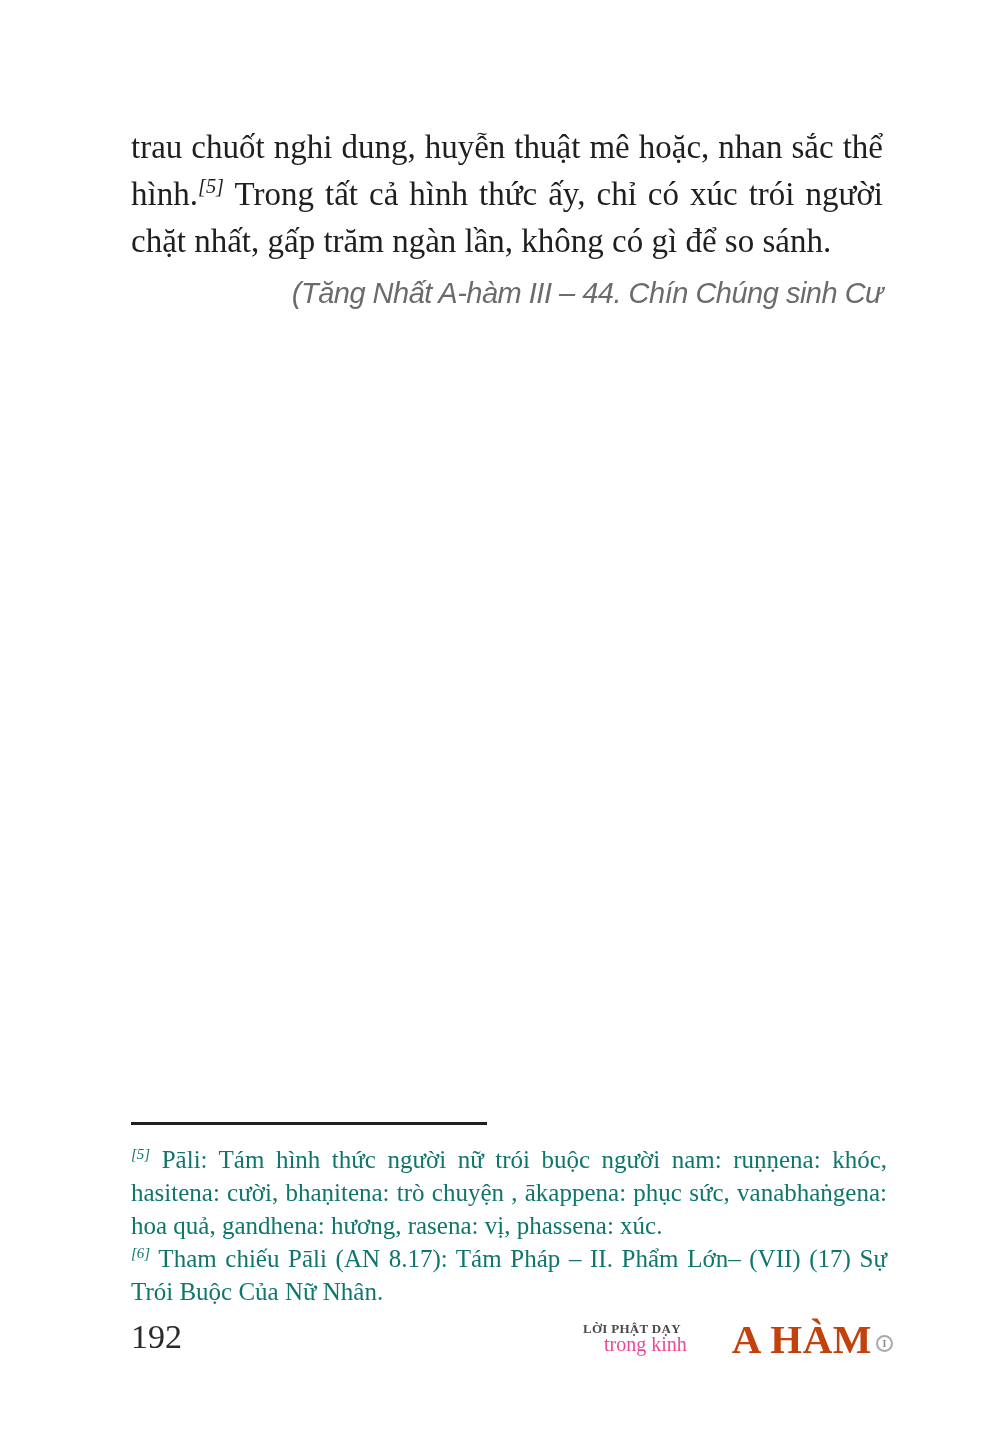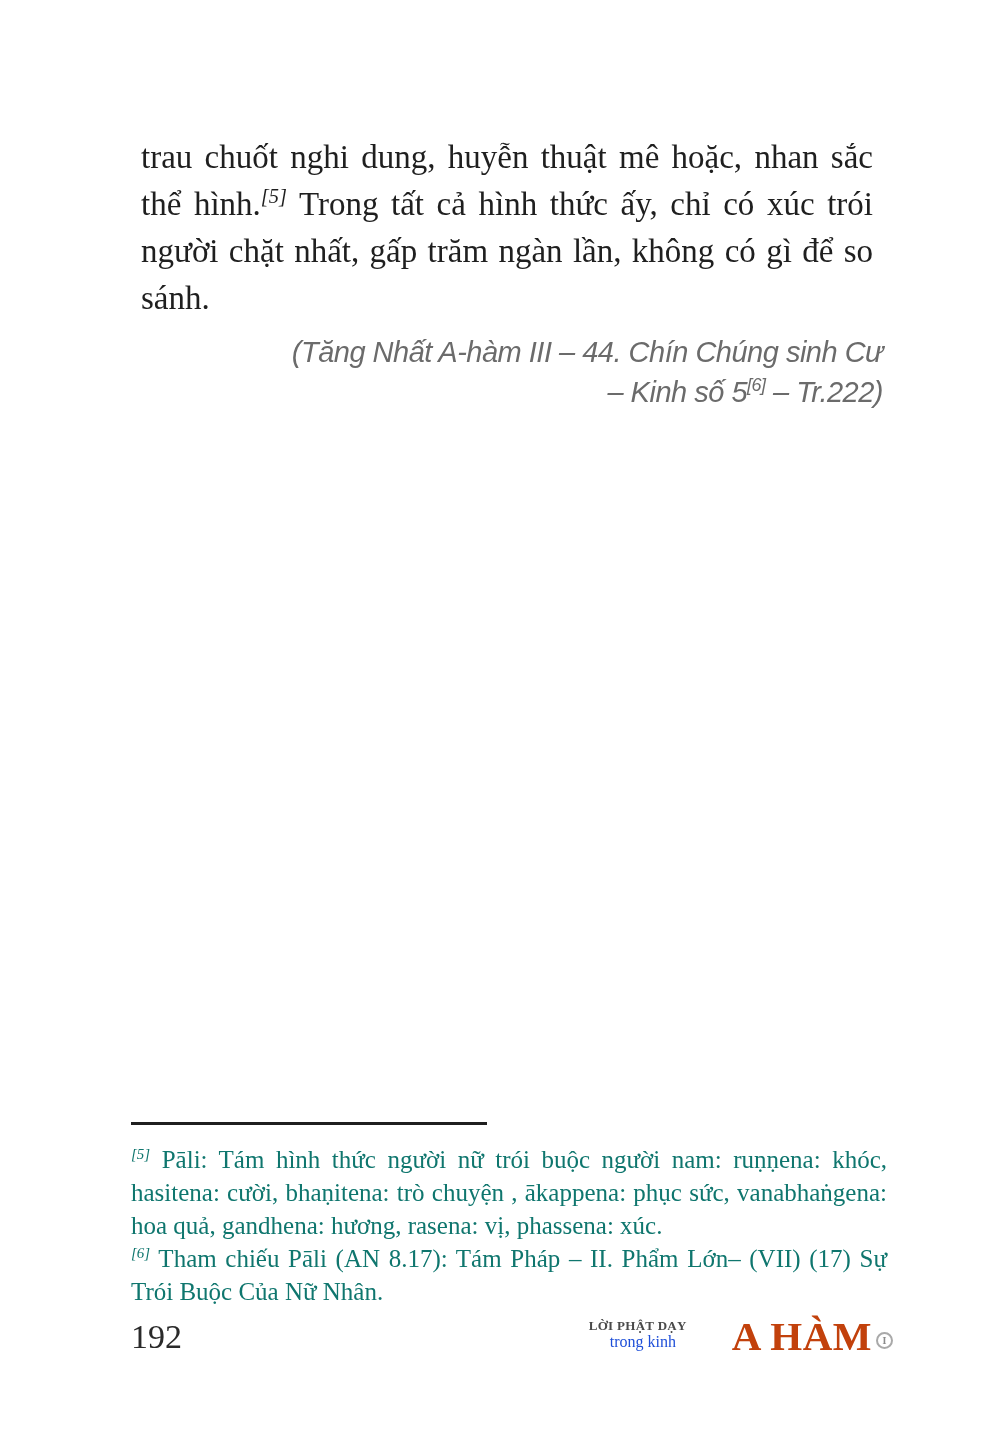--- a/index.html
+++ b/index.html
@@ -18,21 +18,21 @@
   .main-text {
     position: absolute;
     top: 124px;
     left: 131px;
     width: 752px;
     font-size: 33px;
     line-height: 47px;
     text-align: justify;
     color: #1f1f1f;
   }
-  .para { margin: 10px; }
+  .para { margin: 0; }
   .para-2 { text-indent: 52px; margin-top: 17px; }
   .fn-ref {
     font-style: italic;
     font-size: 0.62em;
     vertical-align: super;
     line-height: 0;
   }
 
   
   .citation {
@@ -73,21 +73,21 @@
   }
 
   
   .page-footer {
     position: absolute;
     top: 1318px;
     left: 131px;
     right: 107px;
     display: flex;
     justify-content: space-between;
-    align-items: flex-start;
+    align-items: center;
   }
   .page-number {
     font-family: "Liberation Serif", serif;
     font-size: 34px;
     color: #2a2a2a;
   }
   .brand-logo {
     display: flex;
     align-items: flex-end;
     font-family: Liberation Serif, serif;
@@ -100,22 +100,22 @@
     padding-bottom: 2px;
   }
   .logo-tagline-top {
     font-size: 13px;
     font-weight: bold;
     color: #4a4a4a;
     letter-spacing: 0.3px;
     white-space: nowrap;
   }
   .logo-tagline-bottom {
-    font-size: 16px;
-    color: #1d4ed8;
+    font-size: 20px;
+    color: #ec4899;
     line-height: 15px;
     white-space: nowrap;
     margin-left: 21px;
   }
   .logo-title {
     font-size: 41px;
     font-weight: bold;
     color: #c2410c;
     line-height: 30px;
     letter-spacing: 0.5px;
@@ -142,21 +142,20 @@
 <body>
 
 <div class="page">
 
   <main class="main-text">
     <p class="para para-1"><span>trau chuốt nghi dung, huyễn thuật mê hoặc, nhan sắc thể hình.</span><sup class="fn-ref">[5]</sup><span> Trong tất cả hình thức ấy, chỉ có xúc trói người chặt nhất, gấp trăm ngàn lần, không có gì để so sánh.</span></p>
 
 
     <div class="citation">
       <div>(Tăng Nhất A-hàm III – 44. Chín Chúng sinh Cư</div>
-      <div><span>– Kinh số 5</span><sup class="fn-ref">[6]</sup><span> – Tr.222)</span></div>
     </div>
   </main>
 
   <section class="footnotes">
     <hr class="footnote-rule">
     <p class="footnote"><sup class="fn-marker">[5]</sup><span> Pāli: Tám hình thức người nữ trói buộc người nam: ruṇṇena: khóc, hasitena: cười, bhaṇitena: trò chuyện , ākappena: phục sức, vanabhaṅgena: hoa quả, gandhena: hương, rasena: vị, phassena: xúc.</span></p>
     <p class="footnote"><sup class="fn-marker">[6]</sup><span> Tham chiếu Pāli (AN 8.17): Tám Pháp – II. Phẩm Lớn– (VII) (17) Sự Trói Buộc Của Nữ Nhân.</span></p>
   </section>
 
   <footer class="page-footer">

